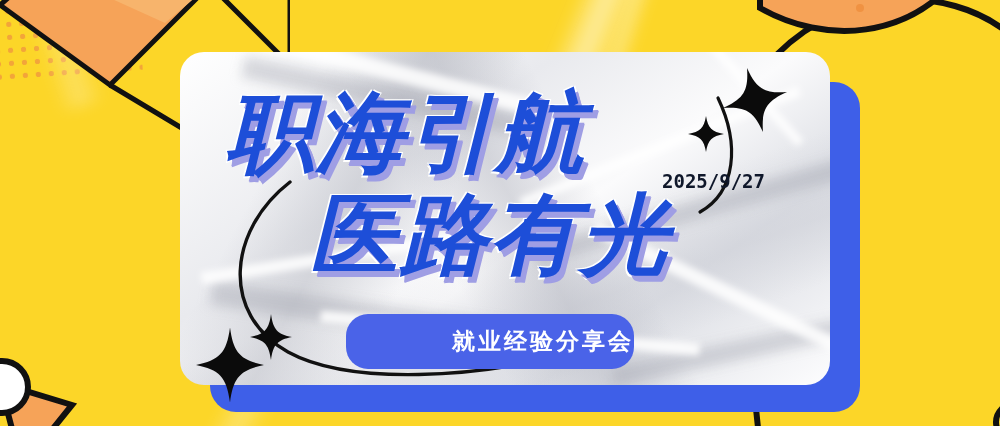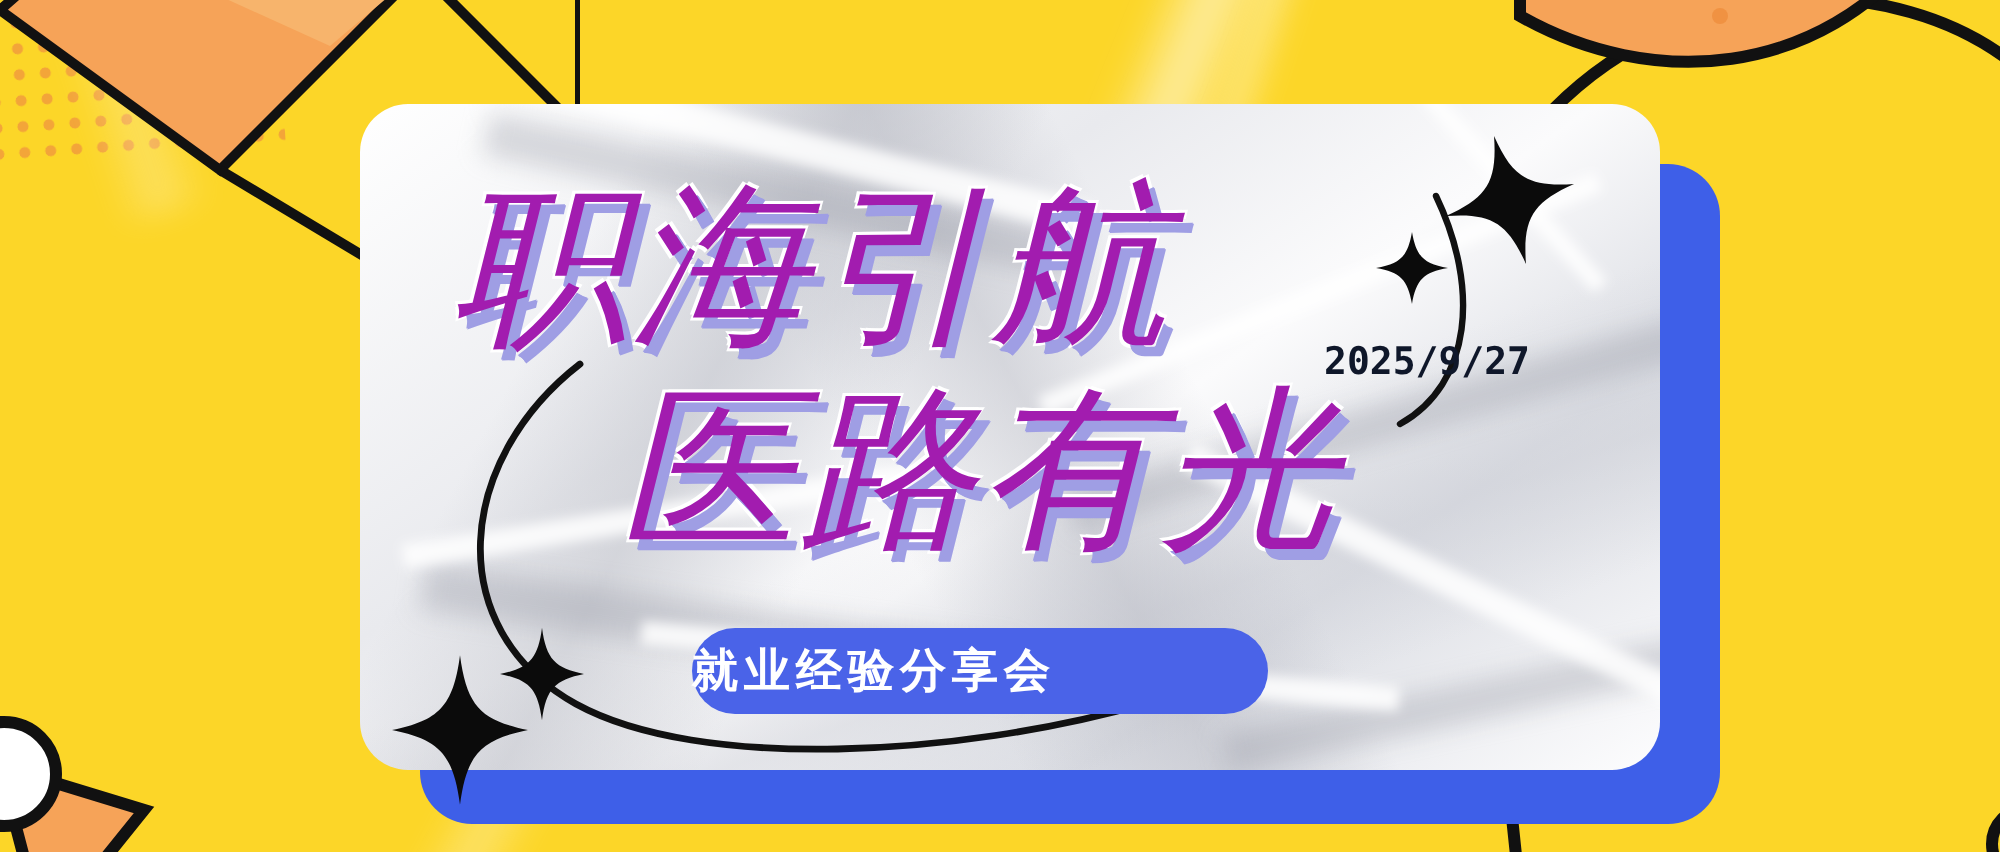--- a/index.html
+++ b/index.html
@@ -110,23 +110,23 @@
     white-space:nowrap;
   }
   .logo-boat{ position:absolute; left:74px; top:34px; }
 
   
   .headline{ position:absolute; left:180px; top:52px; width:650px; height:333px; }
 
   .hl-line{
     position:absolute;
     font-family:"DejaVu Sans","Liberation Sans",sans-serif;
-    font-weight:normal;
+    font-weight:bold;
     font-style:italic;
-    color:#a21caf;
+    color:#1d4ed8;
     white-space:nowrap;
     text-shadow:
        4px 5px 0 #9f9ee4,
        4.5px 5.5px 0 #9f9ee4,
       -1.5px -1.5px 0 #ffffff,
        1.5px -1.5px 0 #ffffff,
       -1.5px  1.5px 0 #ffffff;
   }
   .hl-1{ left:46px;  top:22px;  font-size:88px; letter-spacing:2px; }
   .hl-2{ left:130px; top:124px; font-size:88px; letter-spacing:2px; }
@@ -138,24 +138,24 @@
     font-size:19px;
     font-weight:bold;
     color:#0f172a;
     letter-spacing:0px;
     white-space:nowrap;
   }
 
   .pill{
     position:absolute;
     left:166px; top:262px;
-    width:288px; height:43px;
+    width:288px; height:55px;
     background:#4A63E8;
     border-radius:22px;
-    display:flex; align-items:center; justify-content:flex-start;
+    display:flex; align-items:center; justify-content:flex-end;
   }
   .pill-text{
     font-family:"DejaVu Sans","Liberation Sans",sans-serif;
     font-size:23px;
     font-weight:bold;
     color:#ffffff;
     letter-spacing:3px;
     white-space:nowrap;
   }
 </style>

